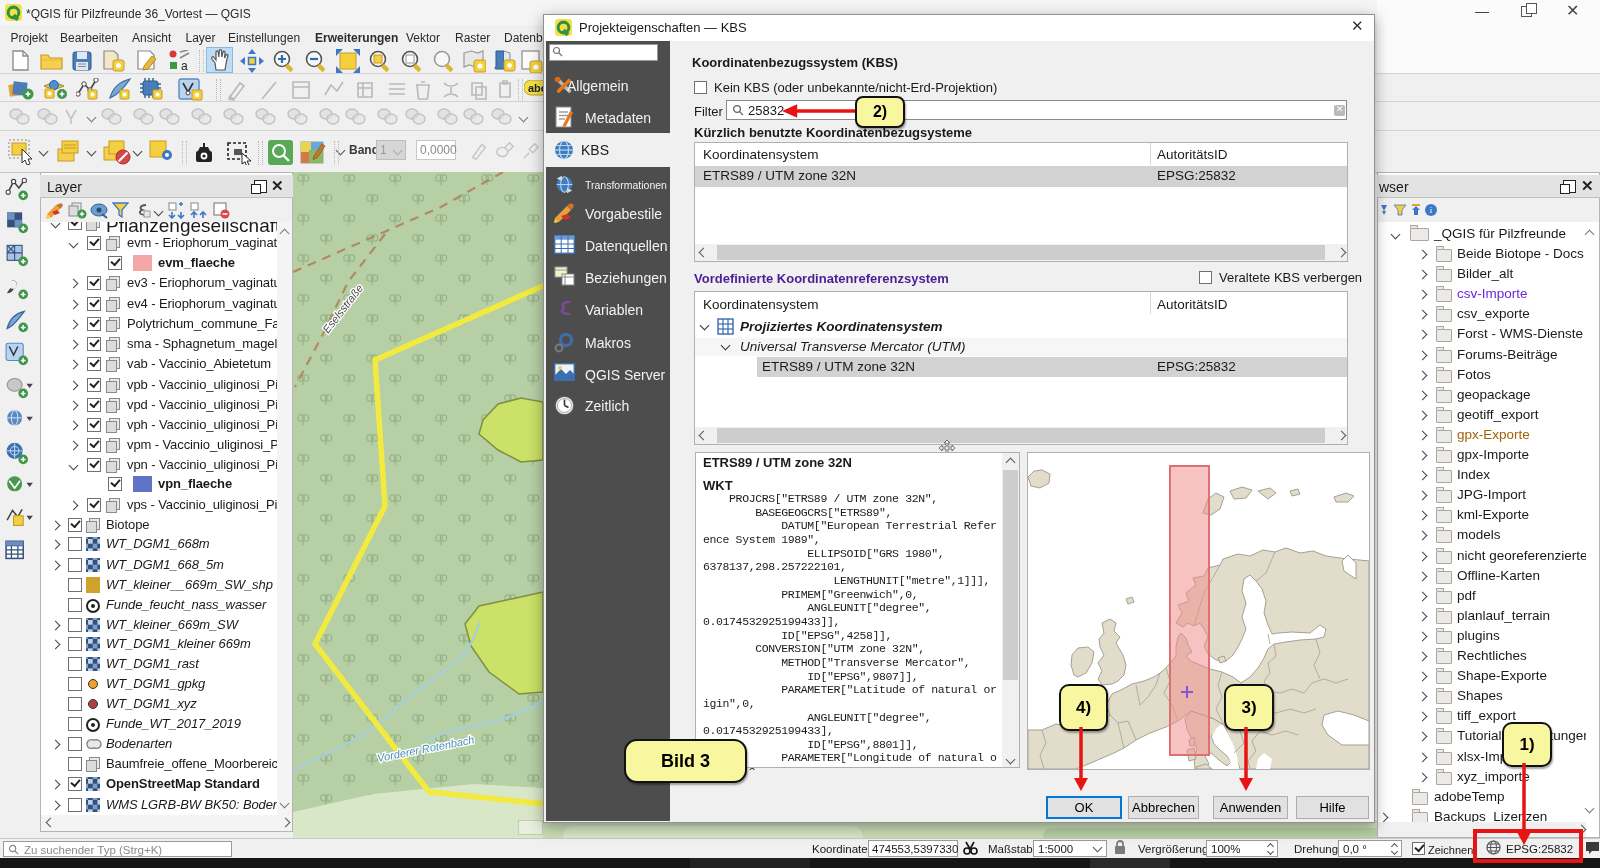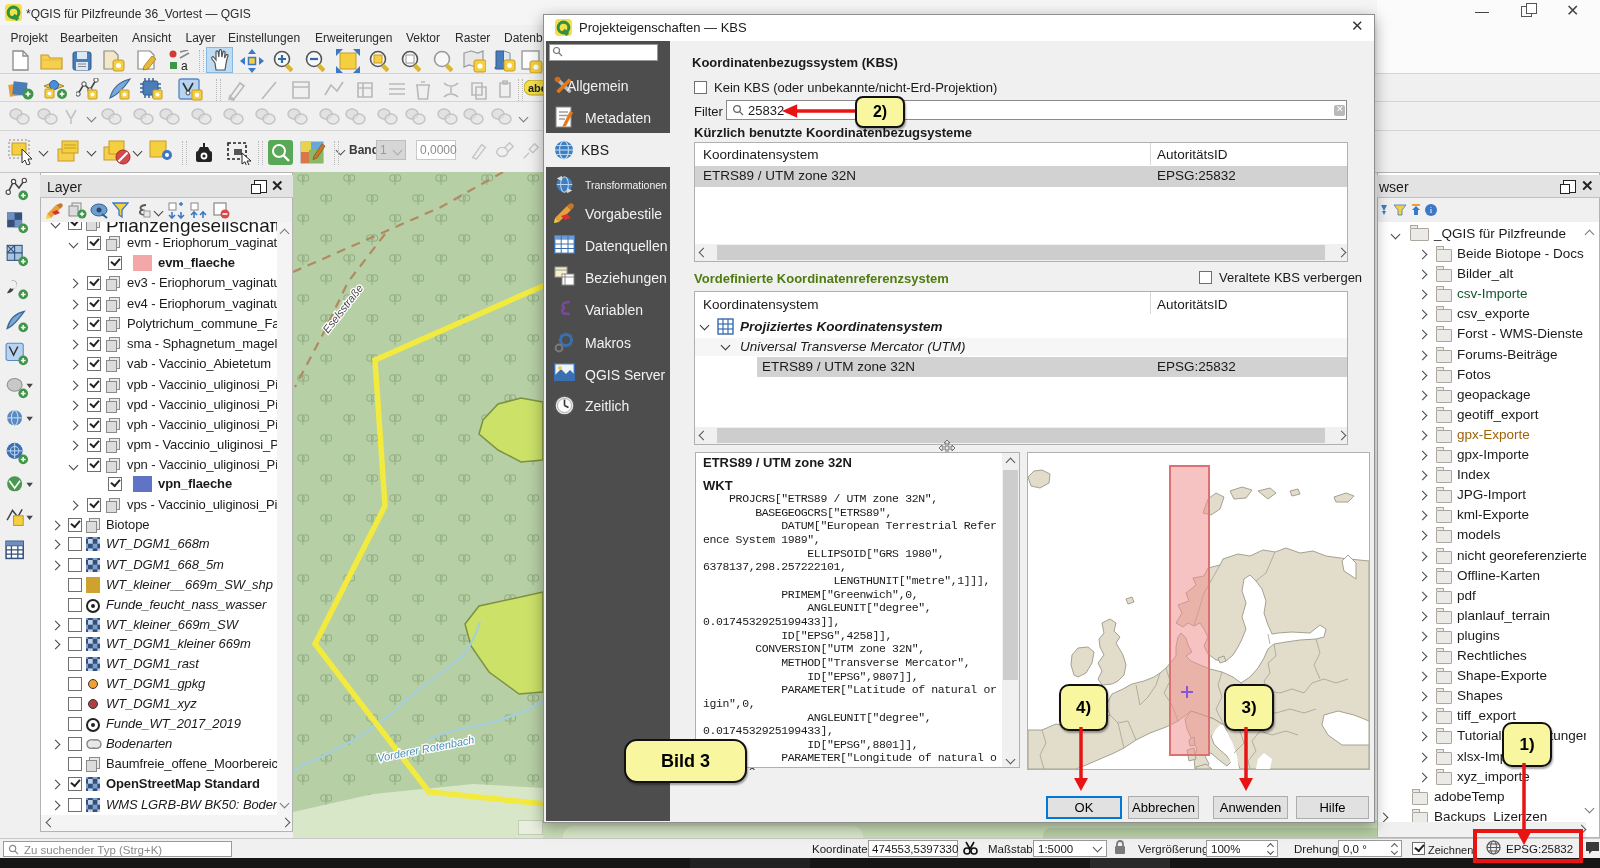--- a/index.html
+++ b/index.html
@@ -39,21 +39,21 @@
 <div class="tx" style="left:1475px;top:3px;font-size:14px;color:#444;">—</div>
 <div class="abs" style="left:1521px;top:6px;width:9px;height:9px;border:1.4px solid #555;"></div>
 <div class="abs" style="left:1526px;top:3px;width:9px;height:9px;border:1.4px solid #555;background:#fff;"></div>
 <div class="tx" style="left:1566px;top:1px;font-size:16px;color:#444;">✕</div>
 
 <div class="tx" style="left:10.5px;top:31px;font-size:12px;color:#2b2b2b;">Projekt</div>
 <div class="tx" style="left:60px;top:31px;font-size:12px;color:#2b2b2b;">Bearbeiten</div>
 <div class="tx" style="left:132px;top:31px;font-size:12px;color:#2b2b2b;">Ansicht</div>
 <div class="tx" style="left:185.5px;top:31px;font-size:12px;color:#2b2b2b;">Layer</div>
 <div class="tx" style="left:228px;top:31px;font-size:12px;color:#2b2b2b;">Einstellungen</div>
-<div class="tx" style="left:315px;top:31px;font-size:12px;color:#2b2b2b;">Erweiterungen</div>
+<div class="tx" style="left:315px;top:31px;font-size:12px;color:#2b2b2b;font-weight:bold;">Erweiterungen</div>
 <div class="tx" style="left:406px;top:31px;font-size:12px;color:#2b2b2b;">Vektor</div>
 <div class="tx" style="left:455px;top:31px;font-size:12px;color:#2b2b2b;">Raster</div>
 <div class="tx" style="left:504px;top:31px;font-size:12px;color:#2b2b2b;">Datenbank</div>
 
 <div id="toolbars">
     <svg class="abs" style="left:10px;top:50px;" width="20" height="21" viewBox="0 0 20 21">
       <path d="M3 1 L13 1 L18 6 L18 20 L3 20 Z" fill="#fff" stroke="#8a8a8a" stroke-width="1.3"></path>
       <path d="M13 1 L13 6 L18 6" fill="none" stroke="#8a8a8a" stroke-width="1.3"></path>
     </svg>
 <svg class="abs" style="left:40px;top:52px;" width="23" height="18" viewBox="0 0 23 18">
@@ -690,21 +690,21 @@
           <div class="fol" style="left:1410px;top:228px;width:17px;"></div>
           <div class="tx" style="left:1434px;top:226px;font-size:13.5px;color:#1a1a1a;">_QGIS für Pilzfreunde</div>
           <div class="chR" style="left:1419px;top:251.0px;"></div>
           <div class="fol" style="left:1436px;top:249.0px;"></div>
           <div class="tx" style="left:1457px;top:246.0px;font-size:13.5px;color:#1a1a1a;">Beide Biotope - Docs</div>
           <div class="chR" style="left:1419px;top:271.1px;"></div>
           <div class="fol" style="left:1436px;top:269.1px;"></div>
           <div class="tx" style="left:1457px;top:266.1px;font-size:13.5px;color:#1a1a1a;">Bilder_alt</div>
           <div class="chR" style="left:1419px;top:291.20000000000005px;"></div>
           <div class="fol" style="left:1436px;top:289.20000000000005px;"></div>
-          <div class="tx" style="left:1457px;top:286.20000000000005px;font-size:13.5px;color:#14532d;">csv-Importe</div>
+          <div class="tx" style="left:1457px;top:286.20000000000005px;font-size:13.5px;color:#6d28d9;">csv-Importe</div>
           <div class="chR" style="left:1419px;top:311.30000000000007px;"></div>
           <div class="fol" style="left:1436px;top:309.30000000000007px;"></div>
           <div class="tx" style="left:1457px;top:306.30000000000007px;font-size:13.5px;color:#1a1a1a;">csv_exporte</div>
           <div class="chR" style="left:1419px;top:331.4000000000001px;"></div>
           <div class="fol" style="left:1436px;top:329.4000000000001px;"></div>
           <div class="tx" style="left:1457px;top:326.4000000000001px;font-size:13.5px;color:#1a1a1a;">Forst - WMS-Dienste</div>
           <div class="chR" style="left:1419px;top:351.5000000000001px;"></div>
           <div class="fol" style="left:1436px;top:349.5000000000001px;"></div>
           <div class="tx" style="left:1457px;top:346.5000000000001px;font-size:13.5px;color:#1a1a1a;">Forums-Beiträge</div>
           <div class="chR" style="left:1419px;top:371.60000000000014px;"></div>
@@ -971,21 +971,21 @@
 <div class="tx" style="left:1157px;top:147px;font-size:13.5px;color:#1a1a1a;">AutoritätsID</div>
 <div class="abs" style="left:695px;top:166px;width:652px;height:21px;background:#d2d2d2;"></div>
 <div class="tx" style="left:703px;top:168px;font-size:13.5px;color:#1a1a1a;">ETRS89 / UTM zone 32N</div>
 <div class="tx" style="left:1157px;top:168px;font-size:13.5px;color:#1a1a1a;">EPSG:25832</div>
 
 <div class="abs" style="left:695px;top:244px;width:652px;height:17px;background:#f0f0f0;"></div>
 <div class="abs" style="left:717px;top:245px;width:608px;height:15px;background:#cdcdcd;"></div>
 <div class="chR" style="left:700px;top:249px;transform:rotate(135deg);border-color:#555;"></div>
 <div class="chR" style="left:1338px;top:249px;border-color:#555;"></div>
 
-<div class="tx" style="left:694px;top:271px;font-size:13px;font-weight:bold;color:#4d7c0f;">Vordefinierte Koordinatenreferenzsystem</div>
+<div class="tx" style="left:694px;top:271px;font-size:13px;font-weight:bold;color:#4c1d95;">Vordefinierte Koordinatenreferenzsystem</div>
 <div class="cb" style="left:1199px;top:271px;"></div>
 <div class="tx" style="left:1219px;top:270px;font-size:13px;color:#1a1a1a;">Veraltete KBS verbergen</div>
 
 <div class="abs" style="left:694px;top:291px;width:654px;height:154px;background:#fff;border:1px solid #b0b0b0;box-sizing:border-box;"></div>
 <div class="abs" style="left:1150px;top:292px;width:1px;height:22px;background:#d8d8d8;"></div>
 <div class="tx" style="left:703px;top:297px;font-size:13.5px;color:#1a1a1a;">Koordinatensystem</div>
 <div class="tx" style="left:1157px;top:297px;font-size:13.5px;color:#1a1a1a;">AutoritätsID</div>
 <div class="chD" style="left:701px;top:322px;border-color:#333;"></div>
 <svg class="abs" style="left:717px;top:318px;" width="17" height="17" viewBox="0 0 17 17">
       <rect x="1" y="1" width="15" height="15" fill="#fff" stroke="#356ab0" stroke-width="1.4"></rect>

